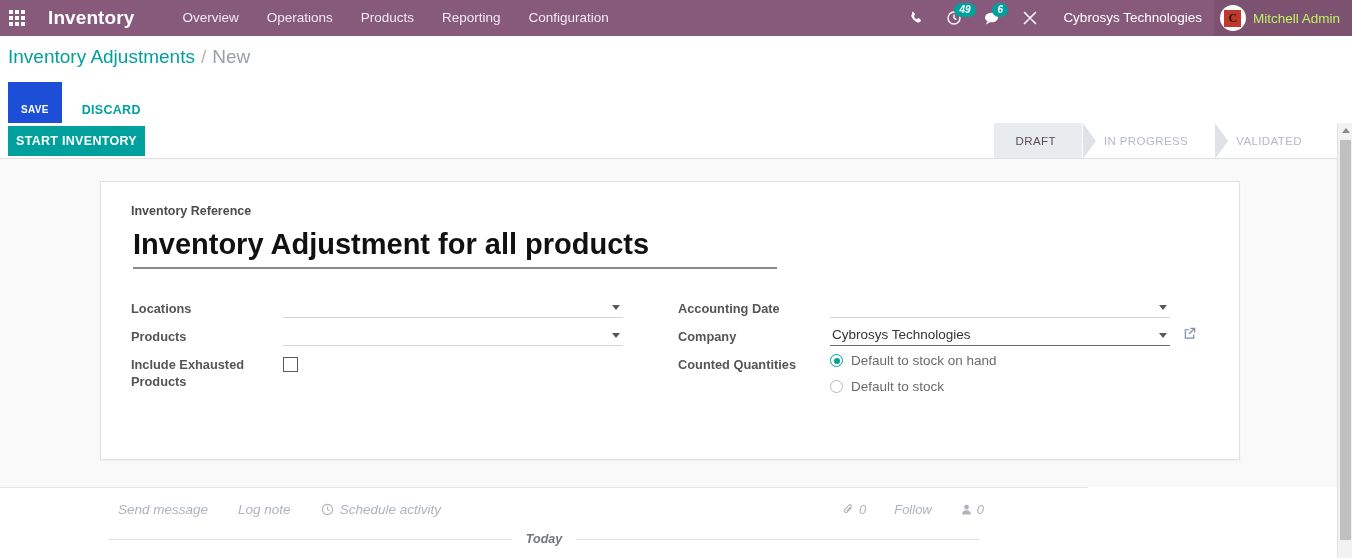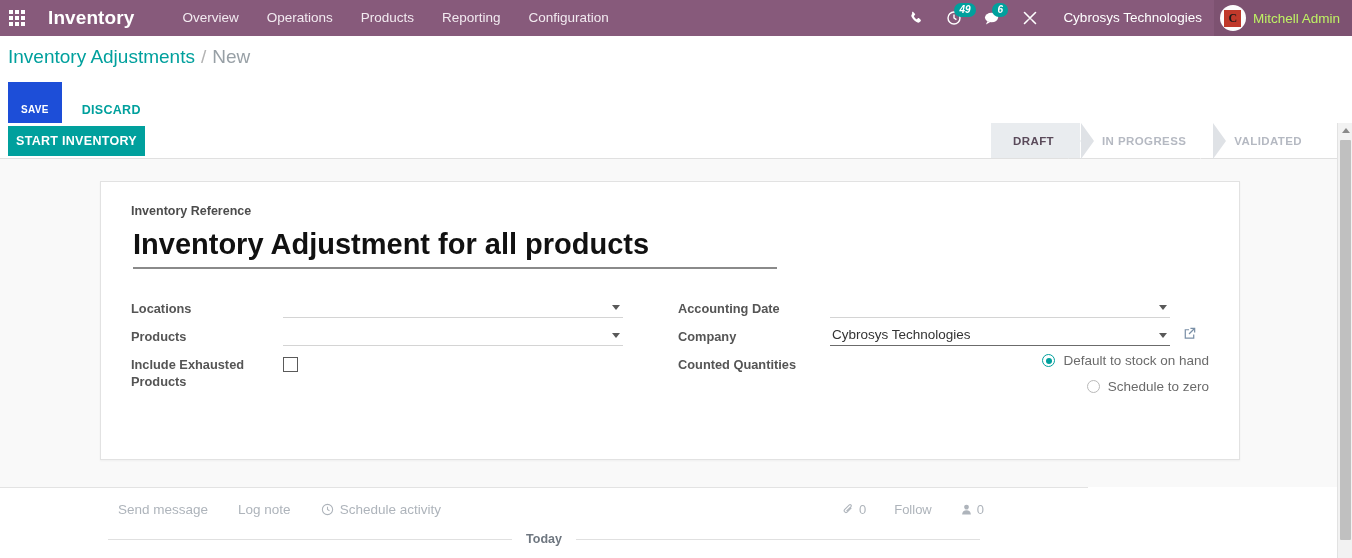--- a/index.html
+++ b/index.html
@@ -129,21 +129,21 @@
     font-size: 12.5px; font-weight: bold; letter-spacing: .3px;
     border: none; padding: 8px 8px; margin-left: 8px; cursor: pointer;
   }
   .stages {
     position: absolute; right: 12px; top: 0;
     height: 35px; display: flex; align-items: stretch;
   }
   .stage {
     position: relative; display: flex; align-items: center;
     padding: 0 26px 0 22px;
-    font-size: 11.5px; font-weight: bold; letter-spacing: .4px;
+    font-size: 11.5px; font-weight: normal; letter-spacing: .4px;
     color: #b5b9c2; background: #ffffff; cursor: pointer;
     white-space: nowrap;
   }
   .stage.active { background: #e9ecef; color: #5a4a5a; }
   .stage .tip {
     content: ''; position: absolute; right: -1px; top: 0;
     width: 0; height: 0;
     border-top: 18px solid transparent;
     border-bottom: 18px solid transparent;
     border-left: 13px solid #ffffff;
@@ -223,40 +223,40 @@
   }
   .ext-link {
     position: absolute; left: 352px; top: 1px;
     width: 15px; height: 15px; cursor: pointer;
   }
   .chk {
     width: 15px; height: 15px;
     border: 1px solid #5a5a5a; background: #fff;
     display: inline-block; margin-top: 4px; cursor: pointer;
   }
-  .radio-row { display: flex; align-items: center; margin-bottom: 11px; justify-content: flex-end; }
+  .radio-row { display: flex; align-items: center; margin-bottom: 11px; }
   .radio {
     width: 13px; height: 13px; border-radius: 50%;
     border: 1px solid #b9b9b9; background: #fff;
     margin-right: 8px; flex: none; cursor: pointer;
     display: flex; align-items: center; justify-content: center;
   }
   .radio.on { border: 1px solid #00A09D; }
   .radio.on i {
     width: 6px; height: 6px; border-radius: 50%;
     background: #00A09D; display: block;
   }
   .radio-lbl { font-size: 13.5px; color: #6b6b6b; cursor: pointer; }
 
   
   .chatter {
     position: relative; width: 1088px;
     border-top: 1px solid #e3e3e3;
     background: #ffffff;
-    height: 70px; padding: 0 0 0 0;
+    height: 70px; padding: 0 0 0 0; font-style: italic;
   }
   .chatter-top {
     display: flex; align-items: center; height: 42px; padding-left: 118px;
   }
   .ch-btn {
     font-size: 13.5px; color: #aeb4bb; cursor: pointer;
     margin-right: 30px; display: flex; align-items: center;
   }
   .ch-btn .ci { margin-right: 6px; display: flex; }
   .ch-right {
@@ -467,21 +467,21 @@
             <div class="fname">Counted Quantities</div>
             <div class="fval">
               <div class="radio-row">
                 <span class="radio on">
                     <i></i>
                   </span>
                 <span class="radio-lbl">Default to stock on hand</span>
               </div>
               <div class="radio-row">
                 <span class="radio"></span>
-                <span class="radio-lbl">Schedule to zero</span>
+                <span class="radio-lbl">Default to stock</span>
               </div>
             </div>
           </div>
 
         </div>
       </div>
 
     </div>
   </div>
 

